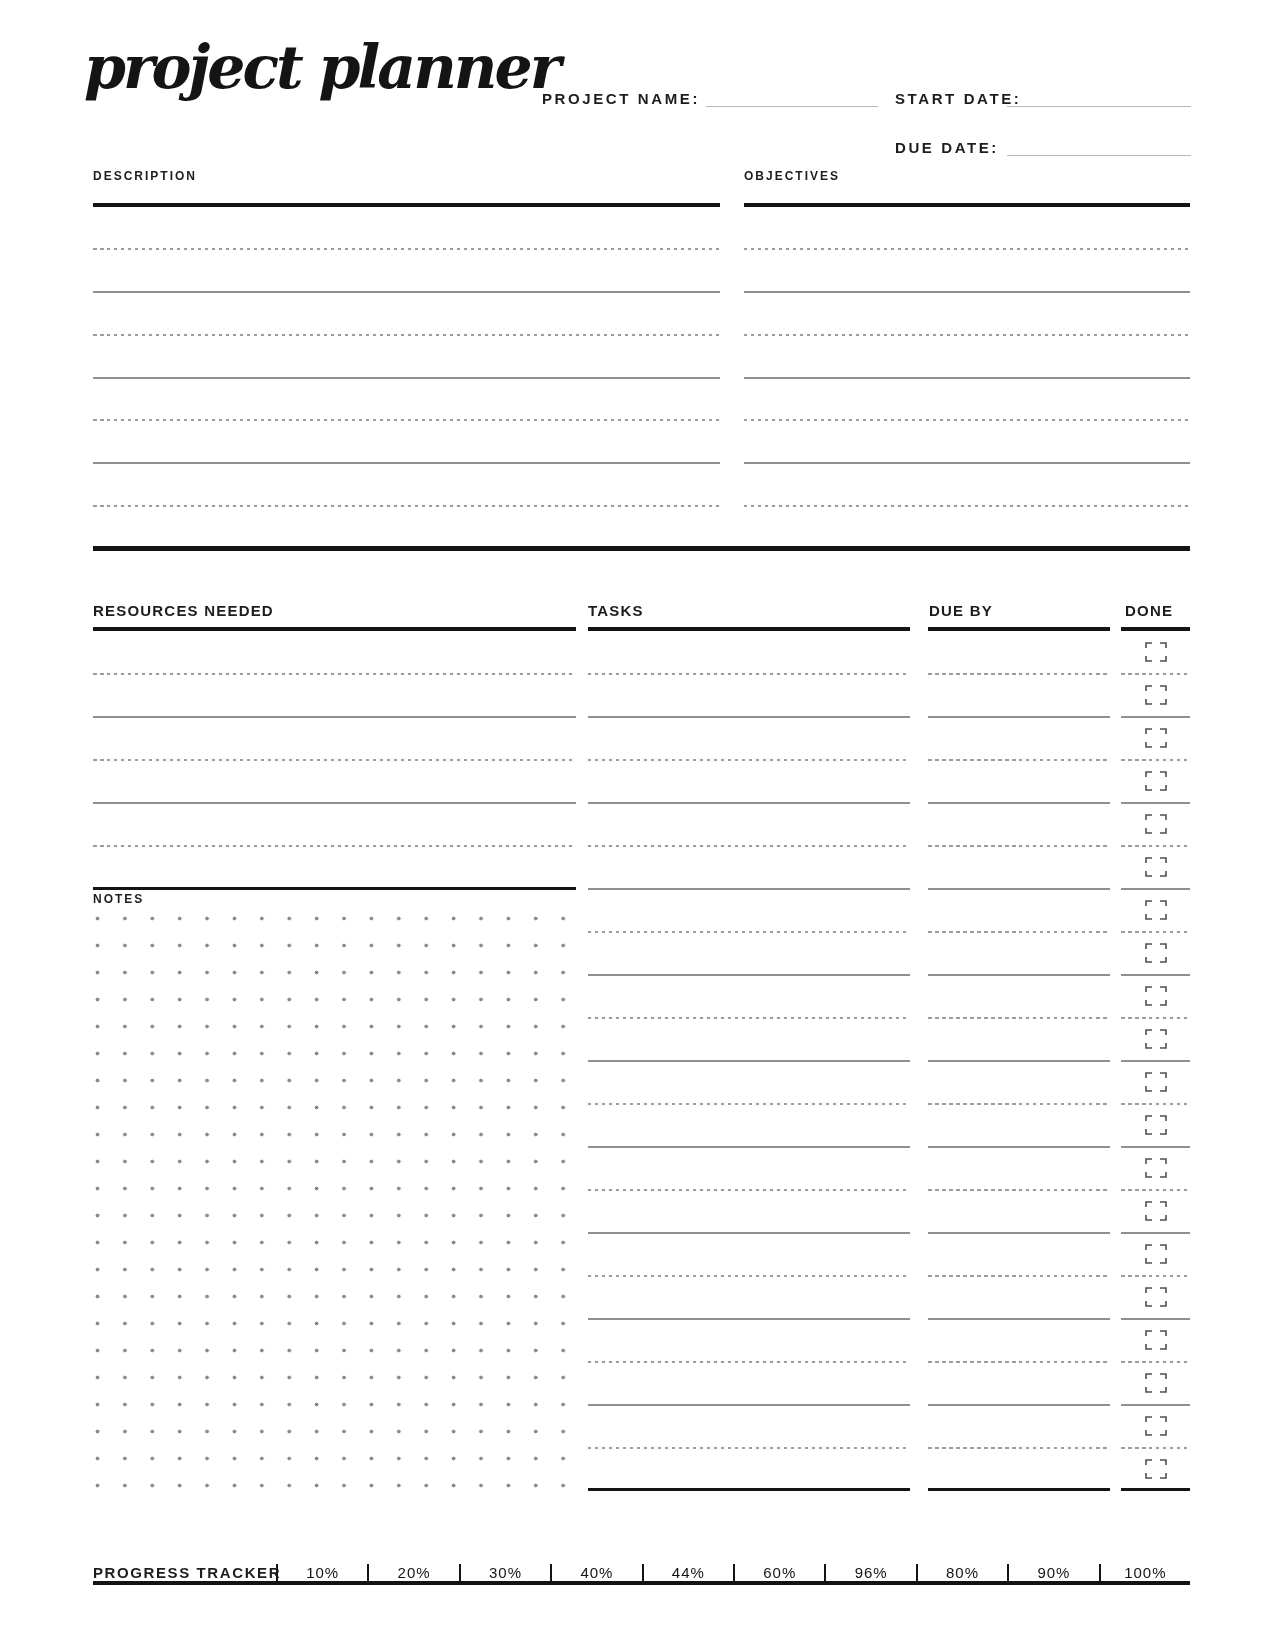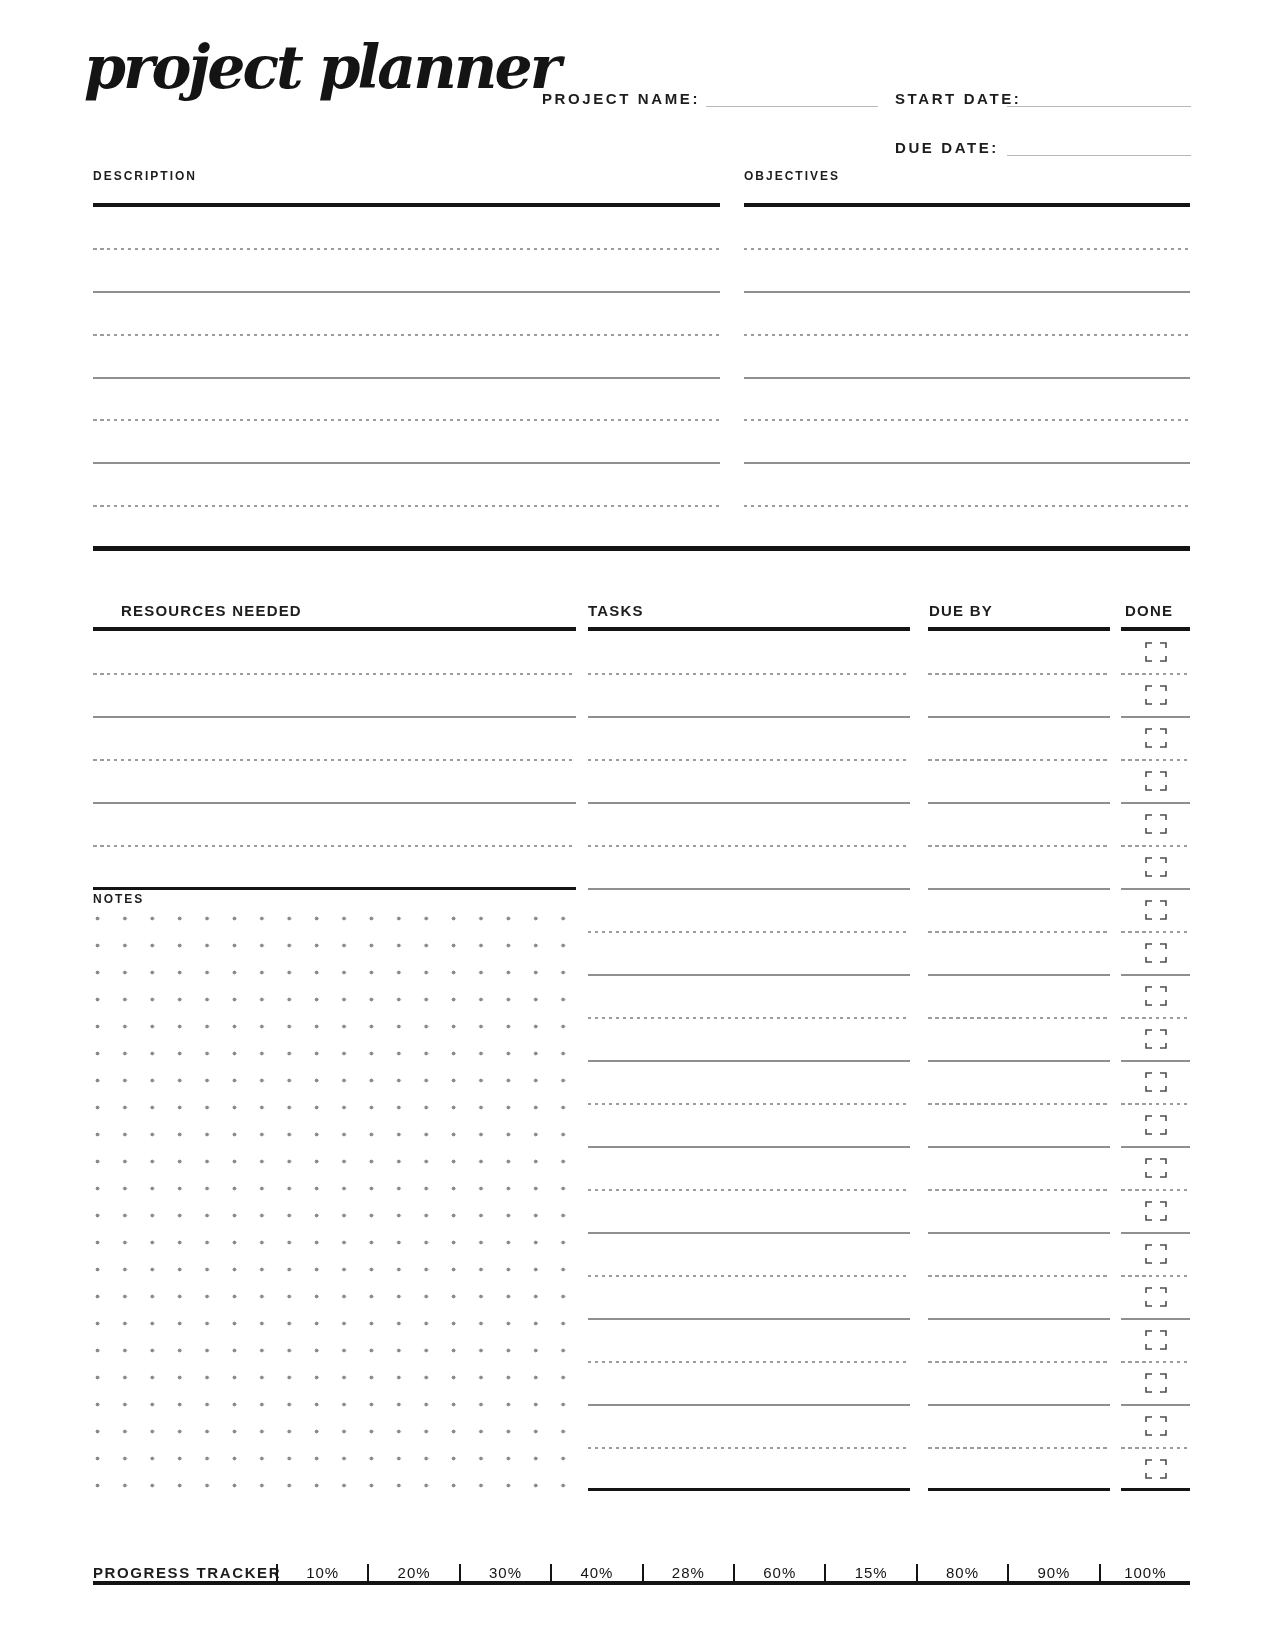--- a/index.html
+++ b/index.html
@@ -93,21 +93,21 @@
       <div class="rule solid" style="top: 87.85px;"></div>
       <div class="rule dashed" style="top: 130.7px;"></div>
       <div class="rule solid" style="top: 173.55px;"></div>
       <div class="rule dashed" style="top: 216.4px;"></div>
       <div class="rule solid" style="top: 259.25px;"></div>
       <div class="rule dashed" style="top: 302.1px;"></div>
     </div>
 
   <div class="divider" style="left:93px;top:546px;width:1097px;"></div>
 
-  <div class="th-label cap" style="left:93px;top:602px;margin-left:28px;">RESOURCES NEEDED</div>
+  <div class="th-label cap" style="left:93px;top:602px;">RESOURCES NEEDED</div>
   <div class="hrule" style="left:93px;top:627px;width:483px;"></div>
 
   <div class="th-label cap" style="left:588px;top:602px;">TASKS</div>
   <div class="hrule" style="left:588px;top:627px;width:322px;"></div>
 
   <div class="th-label cap" style="left:929px;top:602px;">DUE BY</div>
   <div class="hrule" style="left:928px;top:627px;width:182px;"></div>
 
   <div class="th-label cap" style="left:1125px;top:602px;">DONE</div>
   <div class="hrule" style="left:1121px;top:627px;width:69px;"></div>
@@ -245,21 +245,21 @@
 
   <div class="sec-label cap" style="left:93px;top:892px;">NOTES</div>
   <div class="dotgrid" style="left:95px;top:916px;width:484px;height:574px;"></div>
 
   <div class="tracker" id="tracker" style="left:93px;top:1543px;width:1097px;height:38px;align-items:flex-end;">
     <div class="tr-label cap" style="width:183px;">PROGRESS TRACKER</div>
   <div class="tr-cell">10%</div>
       <div class="tr-cell">20%</div>
       <div class="tr-cell">30%</div>
       <div class="tr-cell">40%</div>
-      <div class="tr-cell">28%</div>
+      <div class="tr-cell">44%</div>
       <div class="tr-cell">60%</div>
-      <div class="tr-cell">15%</div>
+      <div class="tr-cell">96%</div>
       <div class="tr-cell">80%</div>
       <div class="tr-cell">90%</div>
       <div class="tr-cell">100%</div>
     </div>
 
 </div>
 
 </body></html>

